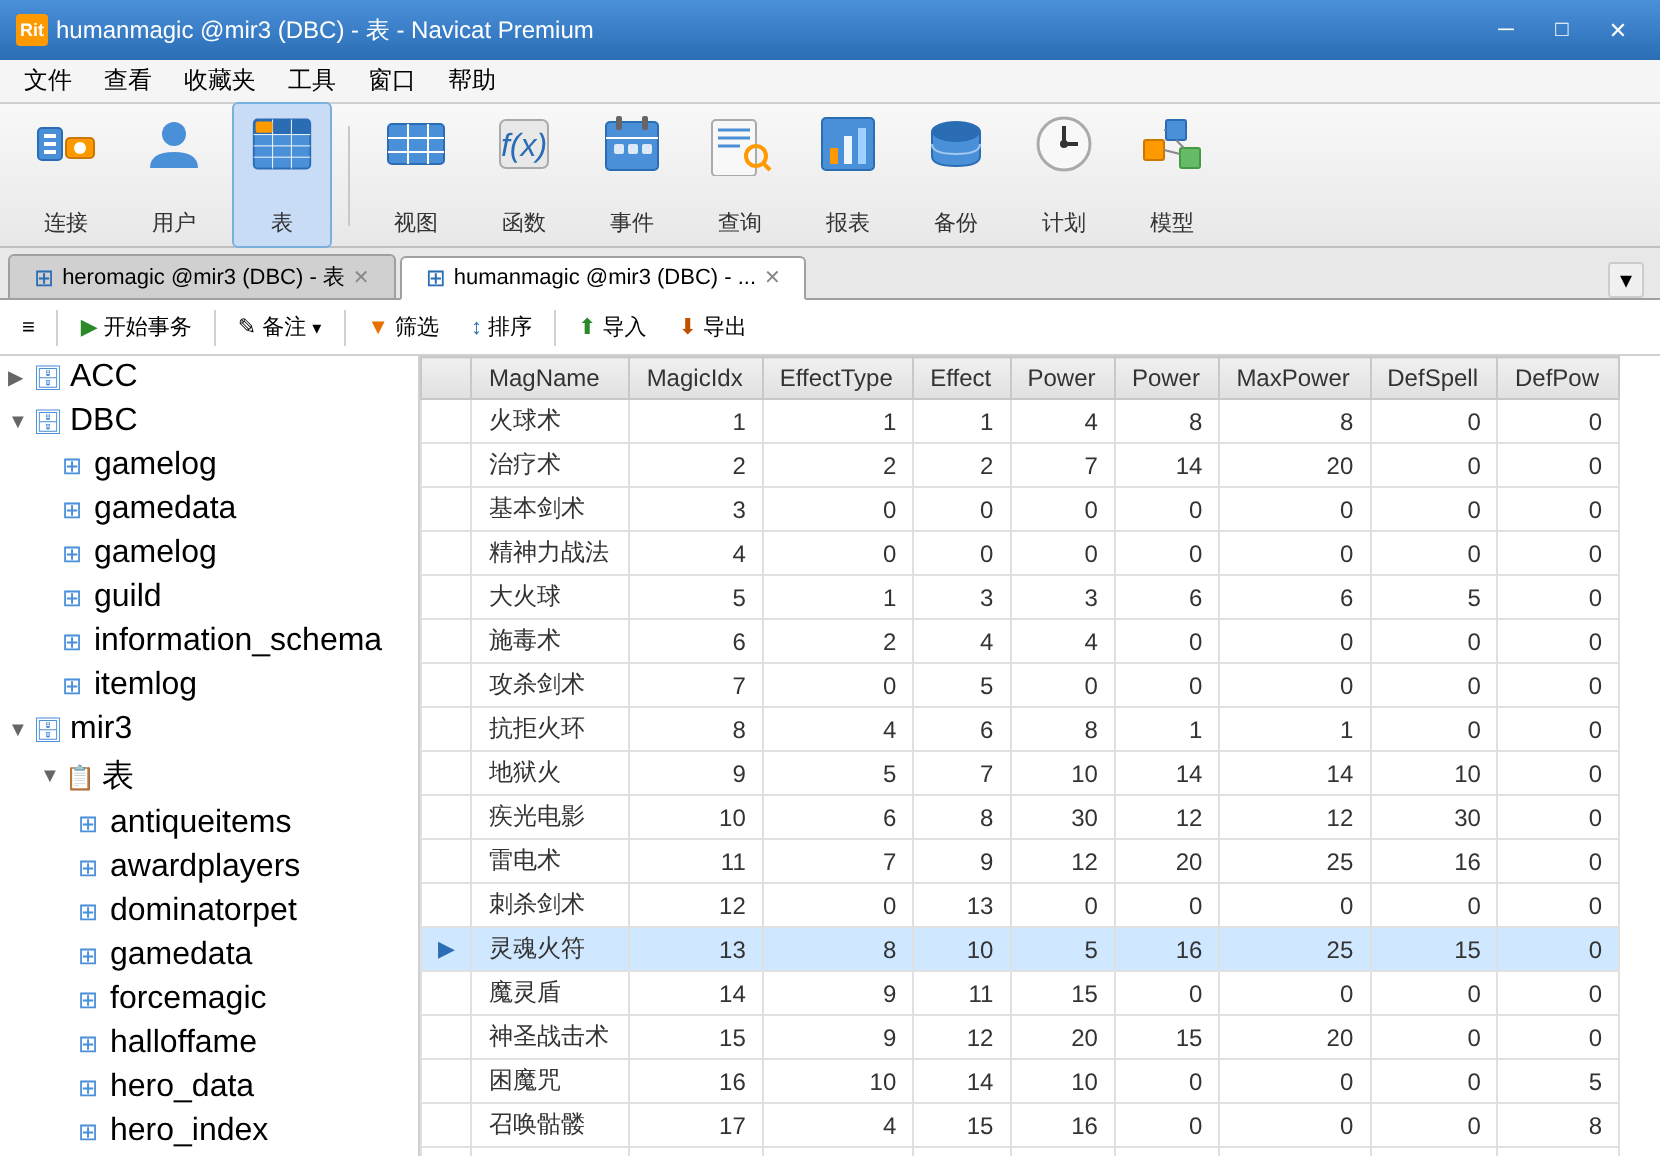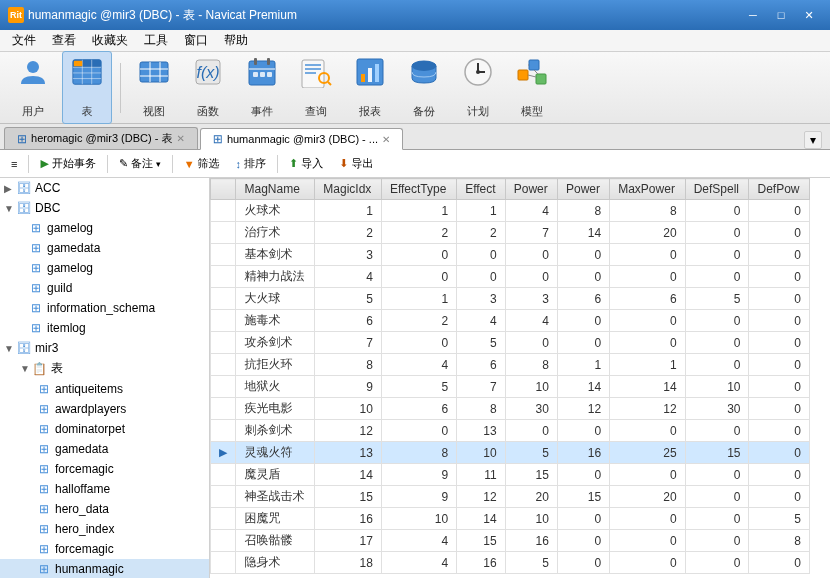--- a/index.html
+++ b/index.html
@@ -130,21 +130,21 @@
     .tree-item {
       display: flex;
       align-items: center;
       padding: 2px 4px;
       cursor: pointer;
       white-space: nowrap;
     }
     .tree-item.selected { background: #d0e4f7; }
     .tree-arrow { width: 12px; color: #666; font-size: 10px; }
     .tree-icon { width: 16px; height: 16px; margin-right: 3px; display: flex; align-items: center; justify-content: center; font-size: 12px; }
-    .tree-label { font-size: 12px; }
+    .tree-label { font-size: 16px; }
 
     .data-table-container {
       flex: 1;
       overflow: auto;
       background: white;
     }
     .data-table {
       border-collapse: collapse;
       font-size: 12px;
       min-width: 600px;
@@ -201,20 +201,33 @@
   <div class="menu-item">文件</div>
   <div class="menu-item">查看</div>
   <div class="menu-item">收藏夹</div>
   <div class="menu-item">工具</div>
   <div class="menu-item">窗口</div>
   <div class="menu-item">帮助</div>
 </div>
 
 <div class="toolbar">
 
+  <div class="toolbar-group">
+    <div class="toolbar-icon">
+      <svg width="32" height="32" viewBox="0 0 32 32">
+        <rect x="2" y="8" width="12" height="16" rx="2" fill="#4a90d9" stroke="#2a6db5" stroke-width="1"></rect>
+        <rect x="5" y="11" width="6" height="2" fill="white"></rect>
+        <rect x="5" y="15" width="6" height="2" fill="white"></rect>
+        <rect x="5" y="19" width="6" height="2" fill="white"></rect>
+        <rect x="16" y="13" width="14" height="10" rx="2" fill="#ff9900" stroke="#cc7700" stroke-width="1"></rect>
+        <circle cx="23" cy="18" r="3" fill="white"></circle>
+      </svg>
+    </div>
+    <span class="toolbar-label">连接</span>
+  </div>
 
   <div class="toolbar-group">
     <div class="toolbar-icon">
       <svg width="32" height="32" viewBox="0 0 32 32">
         <circle cx="16" cy="11" r="6" fill="#4a90d9"></circle>
         <path d="M4 28 Q4 20 16 20 Q28 20 28 28" fill="#4a90d9"></path>
       </svg>
     </div>
     <span class="toolbar-label">用户</span>
   </div>
@@ -623,20 +636,32 @@
               <td style="text-align:right;">6</td>
               <td style="text-align:right;">8</td>
               <td style="text-align:right;">30</td>
               <td style="text-align:right;">12</td>
               <td style="text-align:right;">12</td>
               <td style="text-align:right;">30</td>
               <td style="text-align:right;">0</td>
             </tr>
             <tr>
               <td style="text-align:center;color:#2a6db5;font-size:11px;"></td>
+              <td>雷电术</td>
+              <td style="text-align:right;">11</td>
+              <td style="text-align:right;">7</td>
+              <td style="text-align:right;">9</td>
+              <td style="text-align:right;">12</td>
+              <td style="text-align:right;">20</td>
+              <td style="text-align:right;">25</td>
+              <td style="text-align:right;">16</td>
+              <td style="text-align:right;">0</td>
+            </tr>
+            <tr>
+              <td style="text-align:center;color:#2a6db5;font-size:11px;"></td>
               <td>刺杀剑术</td>
               <td style="text-align:right;">12</td>
               <td style="text-align:right;">0</td>
               <td style="text-align:right;">13</td>
               <td style="text-align:right;">0</td>
               <td style="text-align:right;">0</td>
               <td style="text-align:right;">0</td>
               <td style="text-align:right;">0</td>
               <td style="text-align:right;">0</td>
             </tr>

